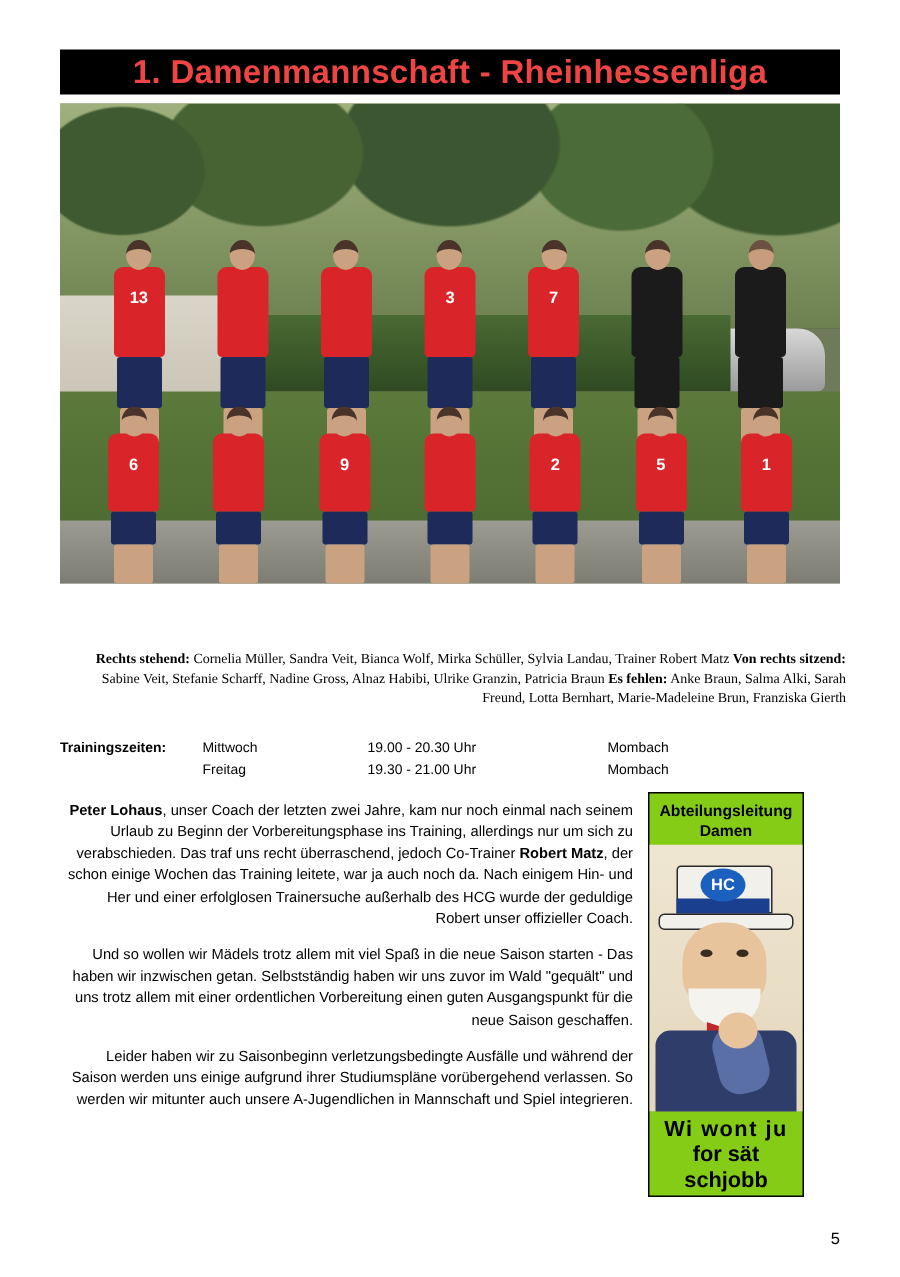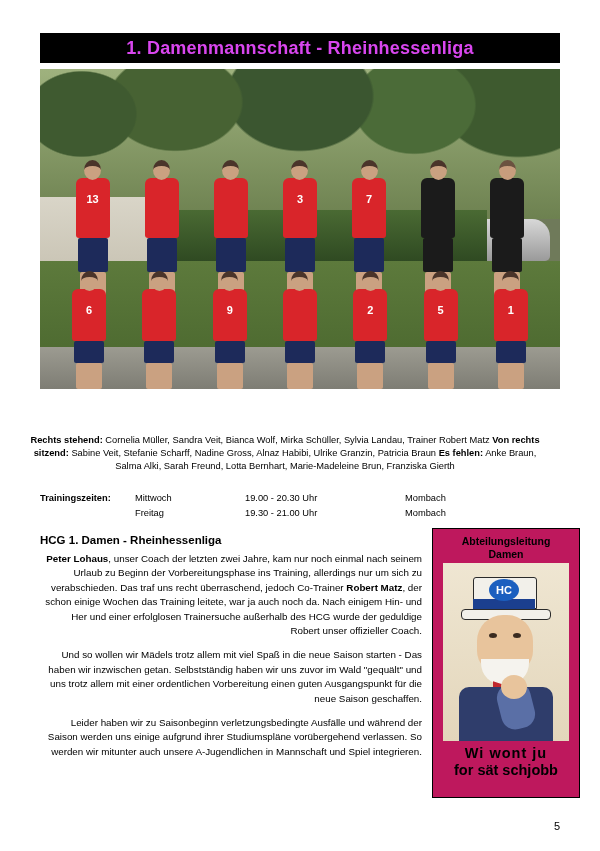--- a/index.html
+++ b/index.html
@@ -23,25 +23,25 @@
   }
 
   
   .title-bar {
     position: absolute;
     left: 40px;
     top: 33px;
     width: 520px;
     height: 30px;
     background: #000000;
-    color: #d946ef;
+    color: #ef4444;
     display: flex;
     align-items: center;
     justify-content: center;
-    font-size: 18px;
+    font-size: 22px;
     font-weight: bold;
     letter-spacing: 0.2px;
   }
 
   
   .photo {
     position: absolute;
     left: 40px;
     top: 69px;
     width: 520px;
@@ -148,26 +148,27 @@
   .row-front .player .torso { height: 52px; }
   .row-front .player .legs { height: 22px; }
   .row-front .player .shins { height: 26px; }
   .player.coach .torso { background: #1b1b1b; }
   .player.coach .legs { background: #1b1b1b; }
   .player.tall .head { background: #c89d7d; border-top-color: #6b5240; }
 
   
   .names {
     position: absolute;
-    left: 25px;
+    left: 44px;
     top: 434px;
     width: 520px;
     font-size: 9.3px;
     line-height: 1.42;
-    text-align: center;
+    text-align: right;
+    font-family: Liberation Serif, serif;
   }
   .names b { font-weight: bold; }
 
   .training {
     position: absolute;
     left: 40px;
     top: 492px;
     width: 520px;
     font-size: 9.3px;
     line-height: 1.5;
@@ -195,25 +196,25 @@
     line-height: 1.47;
     text-align: right;
   }
   .article p b { font-weight: bold; }
 
   
   .sidebox {
     position: absolute;
     left: 432px;
     top: 528px;
-    width: 148px;
+    width: 104px;
     height: 270px;
     border: 1.5px solid #000000;
     box-sizing: border-box;
-    background: #be185d;
+    background: #84cc16;
     display: flex;
     flex-direction: column;
     align-items: center;
     overflow: hidden;
   }
   .sidebox .sb-title {
     font-size: 10.5px;
     font-weight: bold;
     text-align: center;
     line-height: 1.25;
@@ -464,21 +465,20 @@
         <td class="lbl"></td>
         <td class="day">Freitag</td>
         <td class="time">19.30 - 21.00 Uhr</td>
         <td class="place">Mombach</td>
       </tr>
     </tbody>
       </table>
   </div>
 
   <div class="article">
-    <h2>HCG 1. Damen - Rheinhessenliga</h2>
     <p>
       <b>Peter Lohaus</b><span>, unser Coach der letzten zwei Jahre, kam nur noch einmal nach seinem Urlaub zu Beginn der Vorbereitungsphase ins Training, allerdings nur um sich zu verabschieden. Das traf uns recht überraschend, jedoch Co-Trainer </span><b>Robert Matz</b><span>, der schon einige Wochen das Training leitete, war ja auch noch da. Nach einigem Hin- und Her und einer erfolglosen Trainersuche außerhalb des HCG wurde der geduldige Robert unser offizieller Coach.</span>
     </p>
     <p>Und so wollen wir Mädels trotz allem mit viel Spaß in die neue Saison starten - Das haben wir inzwischen getan. Selbstständig haben wir uns zuvor im Wald "gequält" und uns trotz allem mit einer ordentlichen Vorbereitung einen guten Ausgangspunkt für die neue Saison geschaffen.</p>
     <p>Leider haben wir zu Saisonbeginn verletzungsbedingte Ausfälle und während der Saison werden uns einige aufgrund ihrer Studiumspläne vorübergehend verlassen. So werden wir mitunter auch unsere A-Jugendlichen in Mannschaft und Spiel integrieren.</p>
   </div>
 
   <div class="sidebox">
     <div class="sb-title">
       <div>Abteilungsleitung</div>

